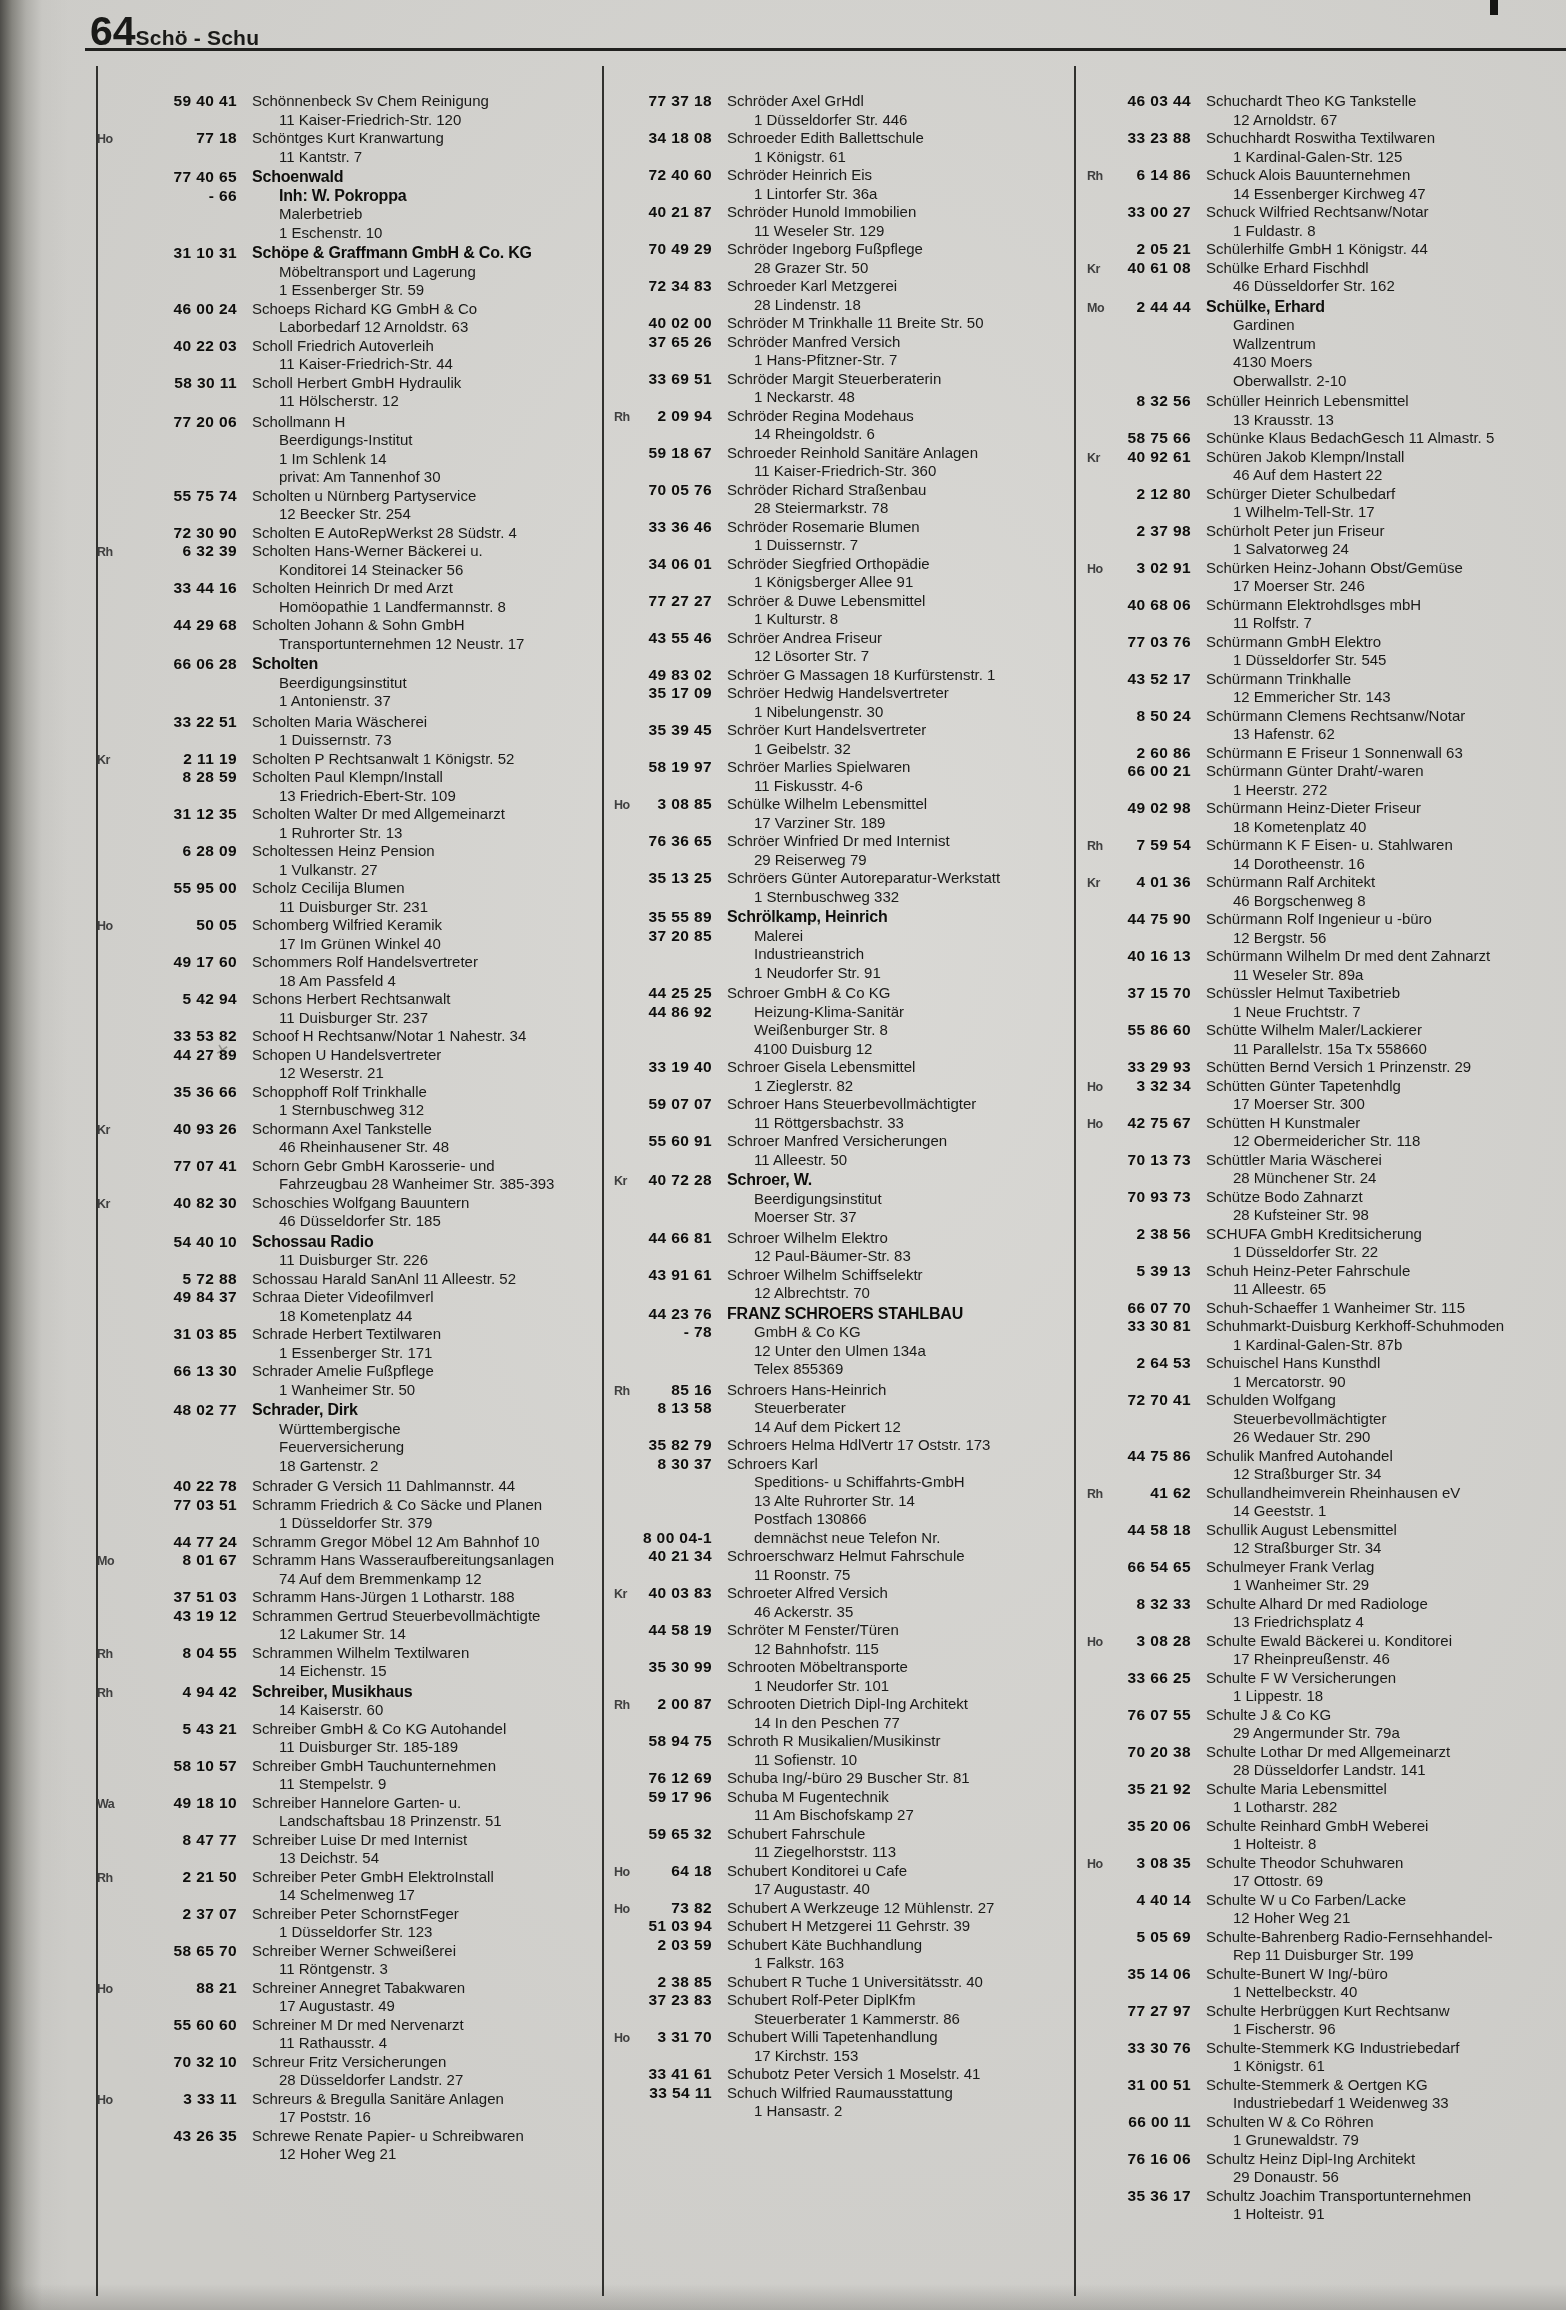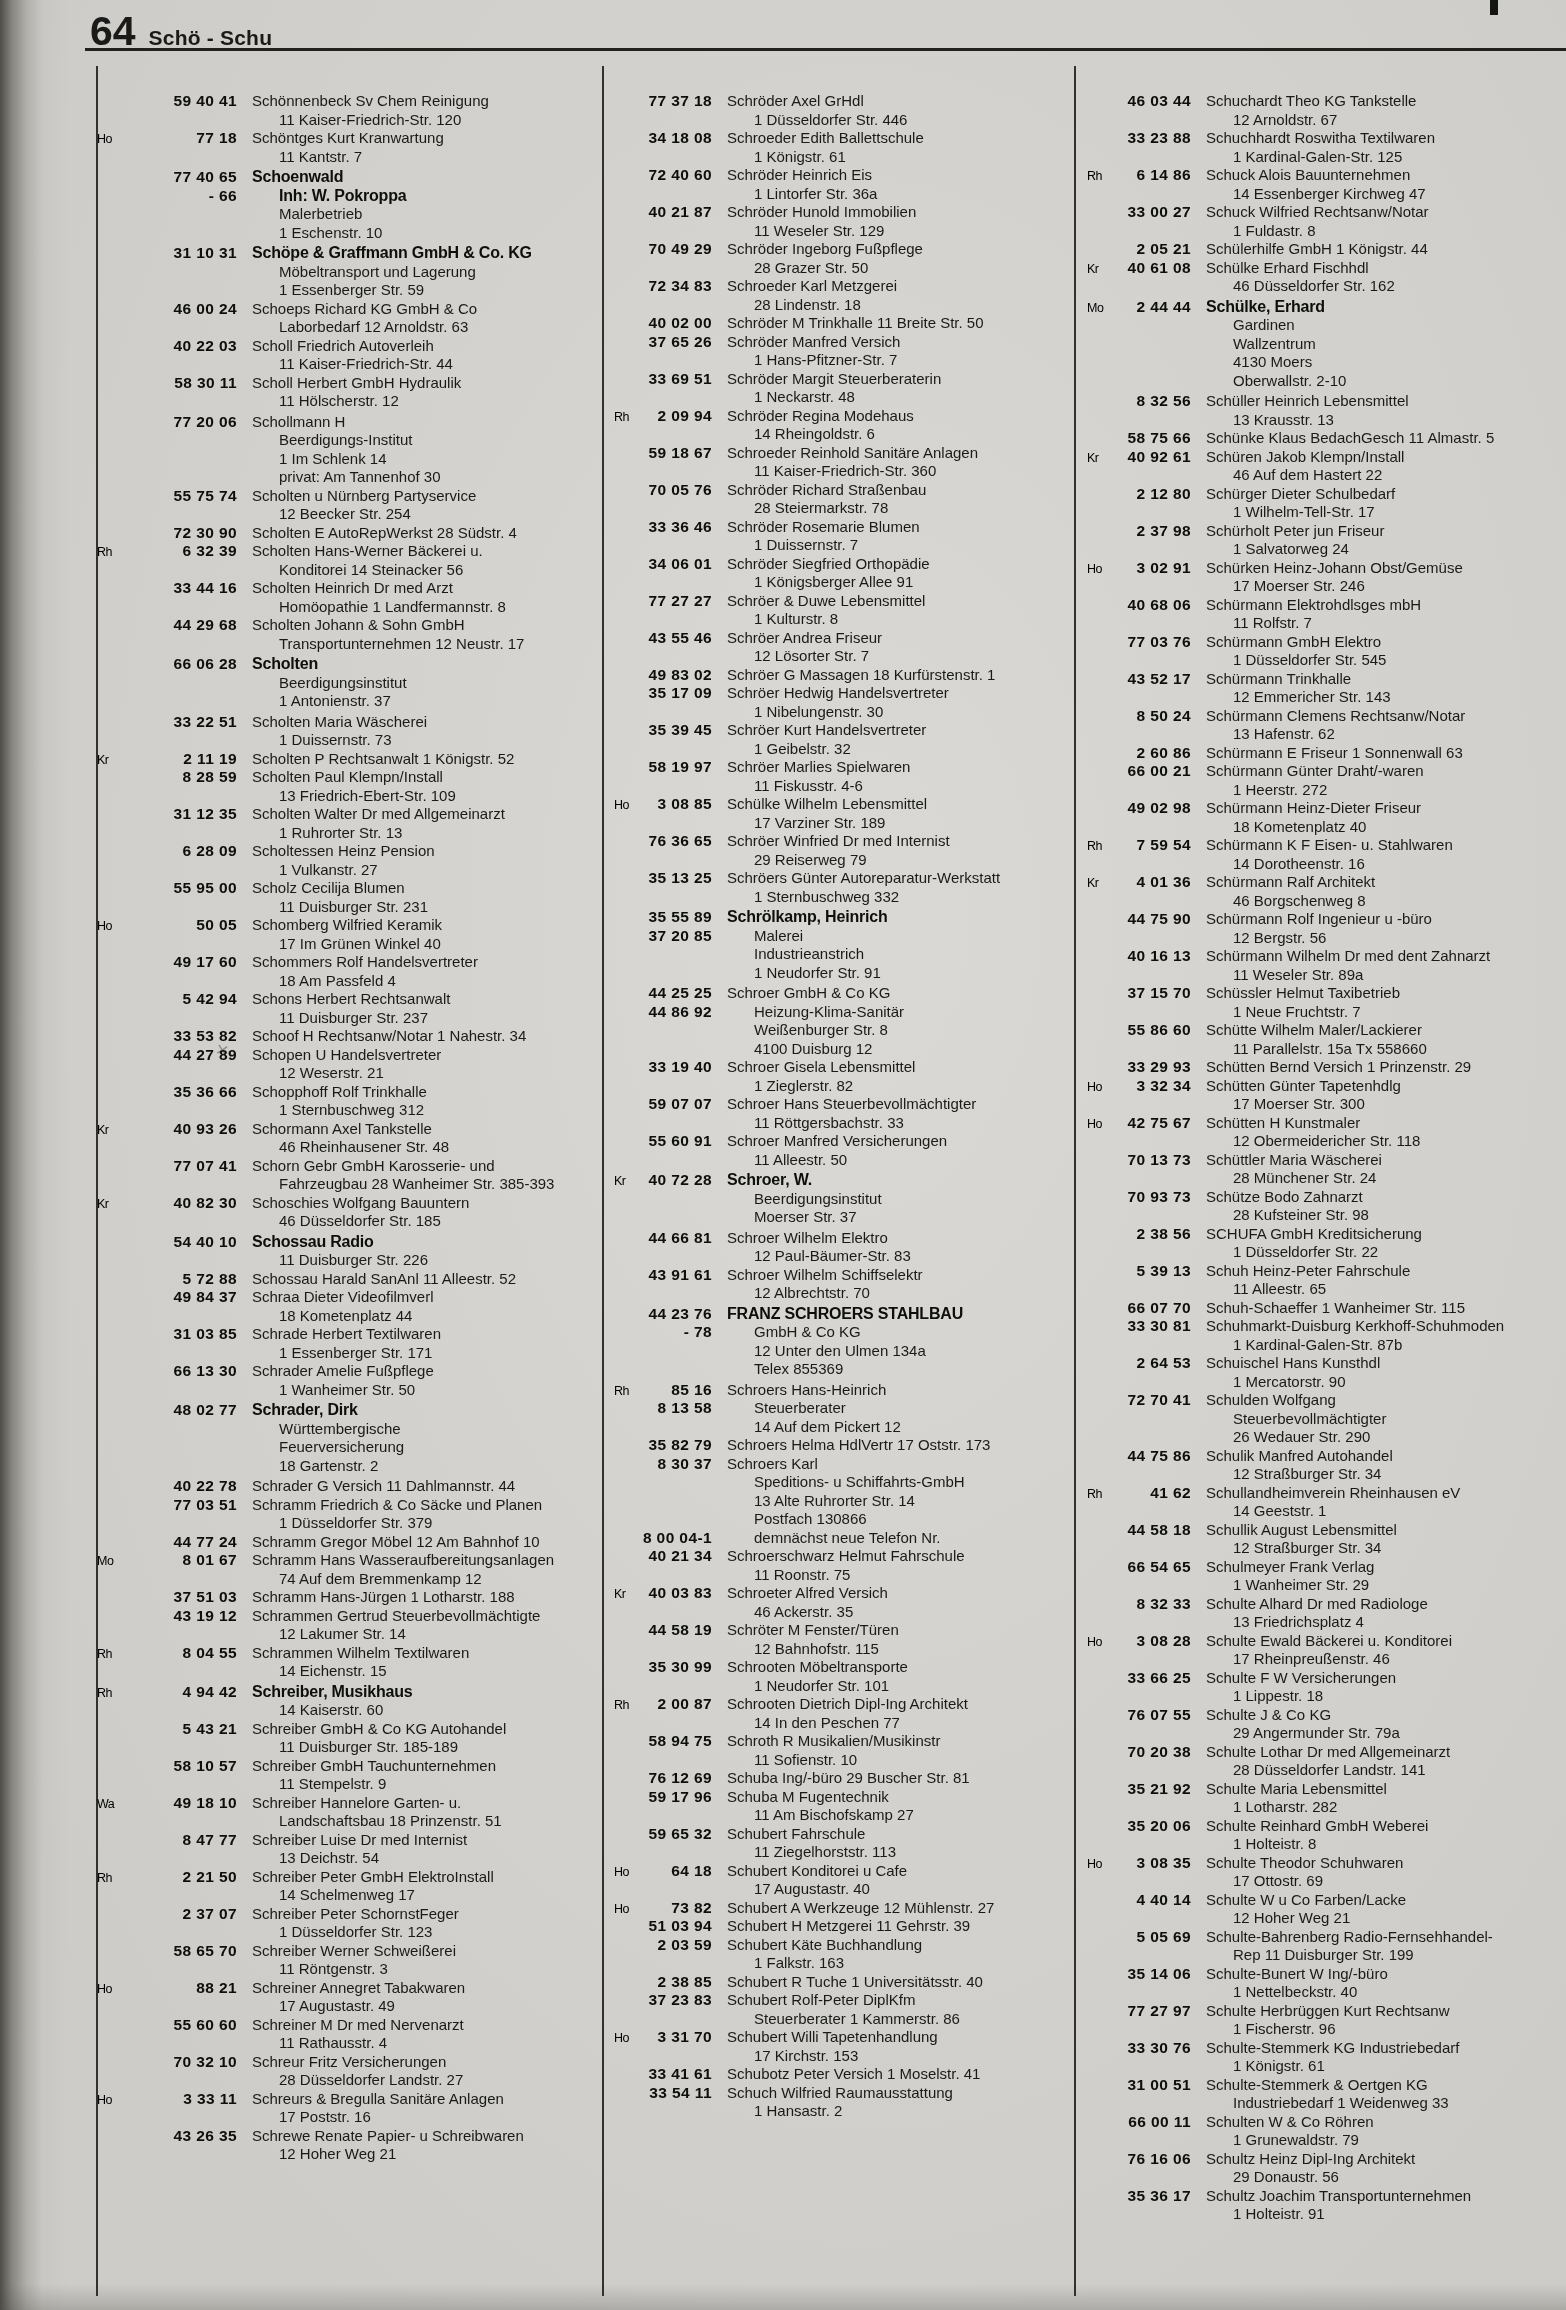--- a/index.html
+++ b/index.html
@@ -18,32 +18,32 @@
     position:absolute;top:0;left:0;width:70px;height:2310px;
     background:linear-gradient(90deg,#4e4d49 0px,#86857f 12px,#aFaea9 26px,#c8c7c3 42px,rgba(213,212,208,0) 68px);
   }
   .scan-bottom{
     position:absolute;left:0;bottom:0;width:100%;height:26px;
     background:linear-gradient(0deg,rgba(70,68,62,.25),rgba(70,68,62,0));
   }
   .scan-tick{position:absolute;left:1490px;top:0;width:8px;height:15px;background:#151513;}
   .hdr{position:absolute;top:8px;left:90px;white-space:nowrap;}
   .pgnum{font-size:41px;font-weight:700;letter-spacing:0px;}
-  .pgrange{font-size:21px;font-weight:700;margin-left:13px;letter-spacing:.2px;}
+  .pgrange{font-size:21px;font-weight:700;letter-spacing:.2px;}
   .rule{position:absolute;top:48px;left:85px;width:1481px;height:3px;background:#21211f;}
   .vline{position:absolute;top:66px;height:2230px;width:2px;background:#31312e;}
   .v1{left:96px;}
   .v2{left:602px;}
   .v3{left:1074px;}
   .col{position:absolute;top:92px;font-size:15px;line-height:18.5px;}
   .entry{display:flex;}
   .entry.gap{margin-top:2px;}
   .nums{flex:0 0 var(--nw);text-align:right;position:relative;}
   .num{font-weight:700;font-size:15.5px;letter-spacing:.4px;white-space:nowrap;color:#0e0e0c;}
-  .prefix{position:absolute;left:2px;top:1px;font-weight:400;font-size:12.5px;letter-spacing:-0.5px;color:#000000;}
+  .prefix{position:absolute;left:2px;top:1px;font-weight:700;font-size:12.5px;letter-spacing:-0.5px;color:#404040;}
   .txt{flex:1;padding-left:15px;}
   .line{white-space:nowrap;}
   .line.ind{padding-left:27px;}
   .line.bold{font-weight:700;font-size:16px;letter-spacing:-0.2px;color:#0e0e0c;}
   .pencil{position:absolute;left:216px;top:1038px;font-size:21px;color:#90908a;transform:rotate(12deg);}
 </style>
 </head>
 <body>
 
 <div class="page-tint"></div>

